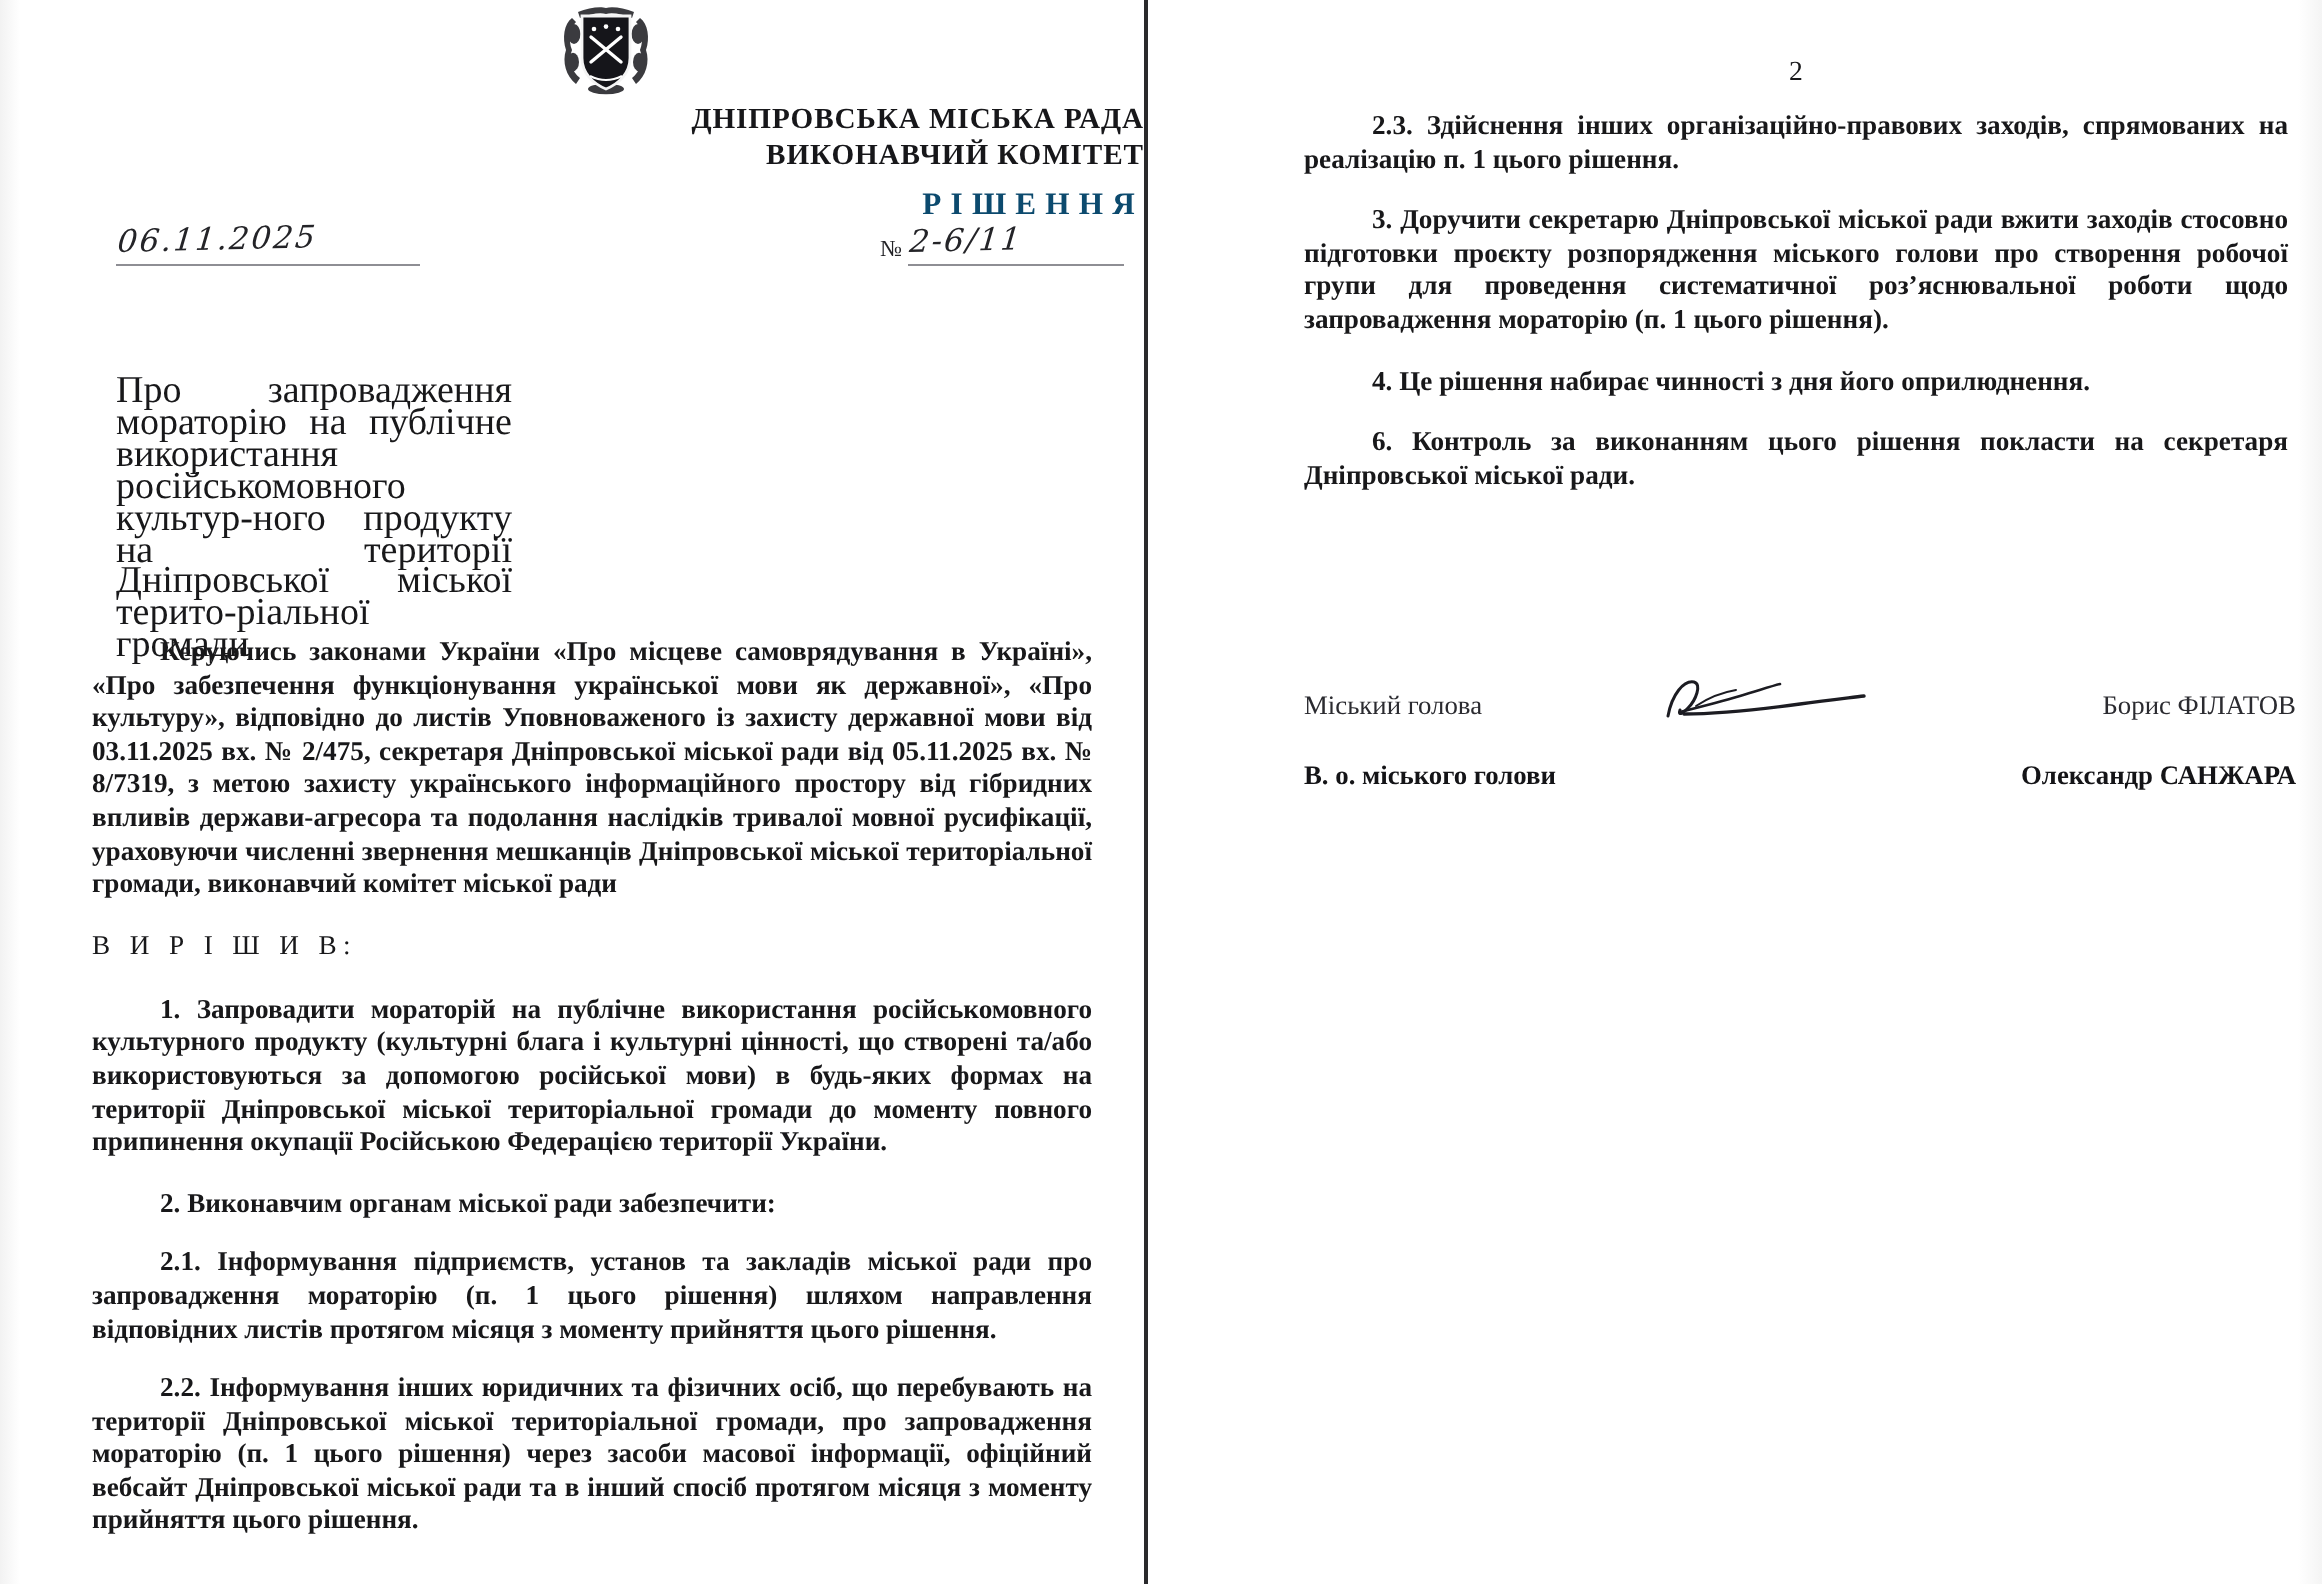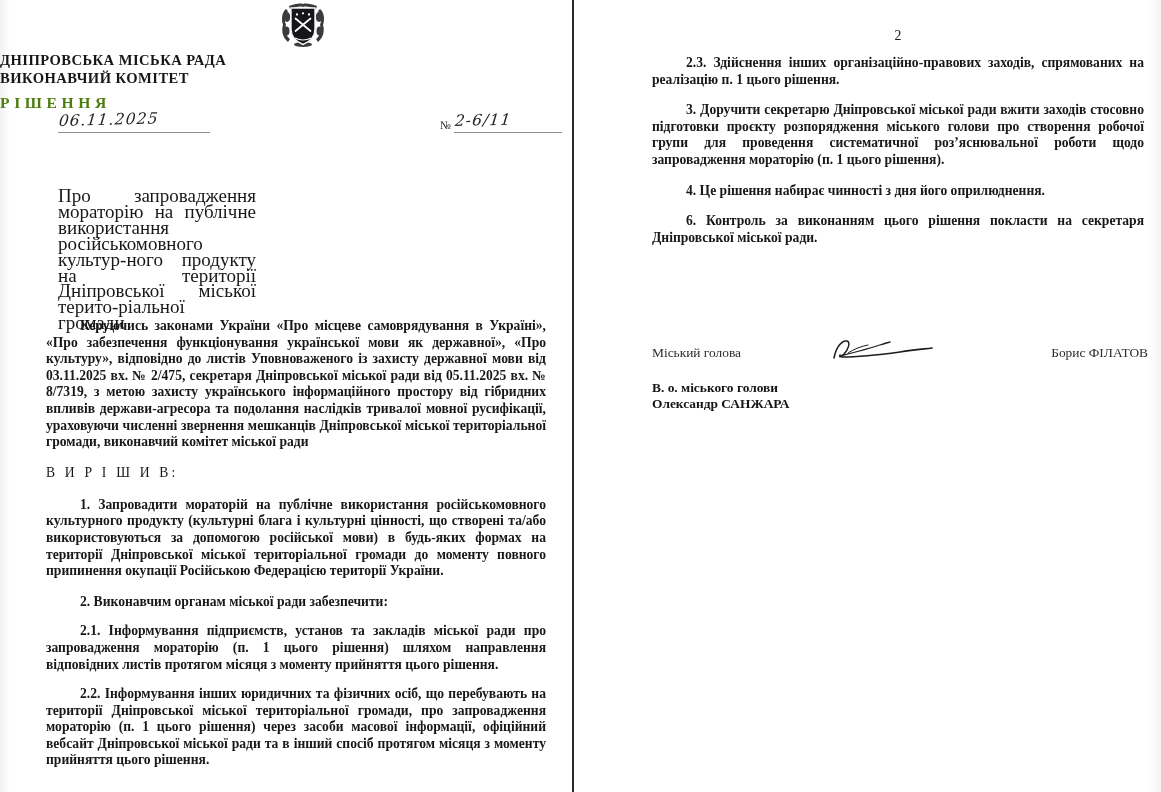--- a/index.html
+++ b/index.html
@@ -54,35 +54,35 @@
     width: 46px;
     height: 45px;
   }
   .emblem-wrap svg { display: block; }
 
   
   .org-header {
     position: absolute;
     left: 0; right: 0;
     top: 52px;
-    text-align: left;
+    text-align: right;
   }
   .org-line1, .org-line2 {
     font-size: 14.6px;
     letter-spacing: 0.45px;
     font-weight: 700;
     line-height: 17.5px;
     color: #17171a;
   }
   .org-line3 {
     margin-top: 7px;
     font-size: 15.6px;
     font-weight: 700;
     letter-spacing: 4.6px;
-    color: #4d7c0f;
+    color: #0c4a6e;
   }
 
   
   .date-field {
     position: absolute;
     left: 58px;
     top: 112px;
     width: 152px;
   }
   .number-field {
@@ -178,21 +178,20 @@
     display: flex;
     justify-content: space-between;
     align-items: baseline;
     font-size: 13.4px;
   }
   .sig-row.primary { color: #2b2b30; gap: 48px; }
   .sig-row.acting {
     margin-top: 19px;
     font-weight: 700;
     color: #141417;
-    flex-direction: column;
   }
   .sig-row .role { white-space: nowrap; }
   .sig-row .name { white-space: nowrap; }
 
   .signature-mark {
     position: absolute;
     left: 170px;
     top: -10px;
     width: 140px;
     height: 34px;

